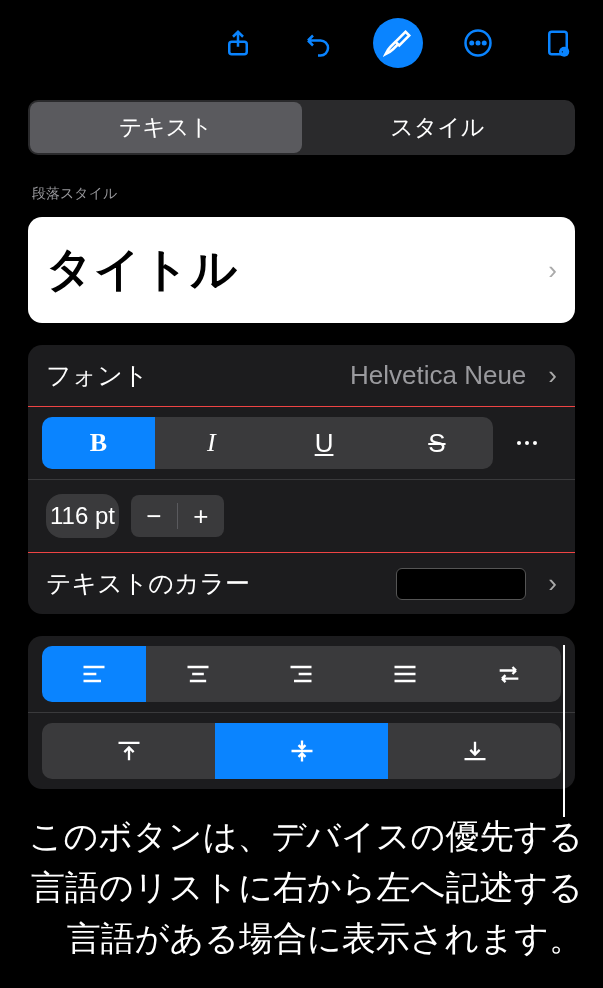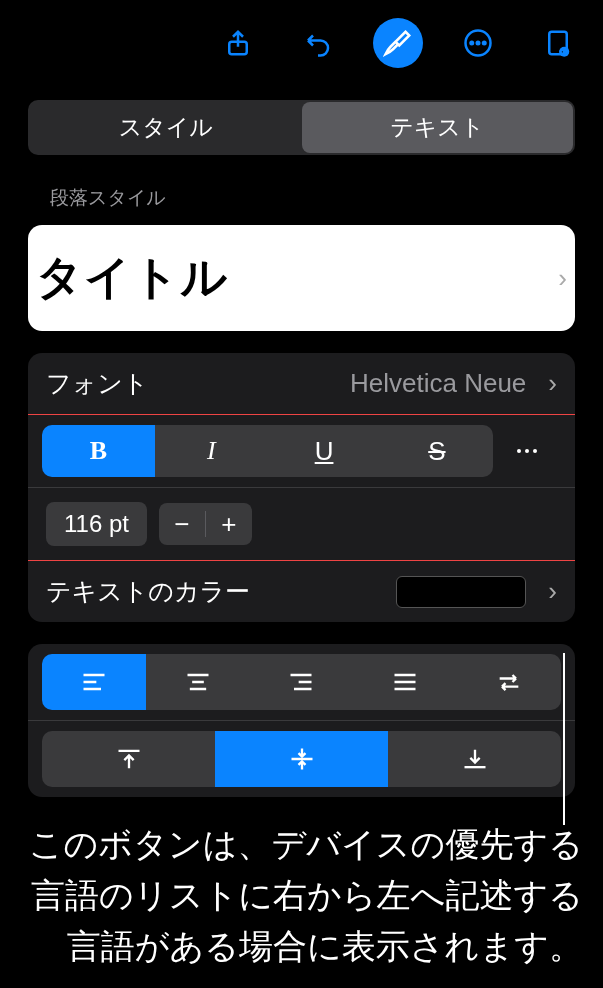--- a/index.html
+++ b/index.html
@@ -51,30 +51,30 @@
       font-size: 23px;
       color: #fff;
       border-radius: 8px;
       cursor: pointer;
     }
     
     .segment.active { background: #5a5a5e; }
     
     .section-label {
       color: #9a9a9e;
-      font-size: 19px;
-      padding: 8px 50px;
+      font-size: 14px;
+      padding: 8px 32px;
     }
     
     .style-card {
       background: #fff;
       color: #000;
       margin: 6px 28px 22px;
       border-radius: 14px;
-      padding: 22px 8px;
+      padding: 22px 18px;
       display: flex;
       align-items: center;
       justify-content: space-between;
     }
     
     .style-title {
       font-size: 46px;
       font-weight: 700;
       letter-spacing: 1px;
     }
@@ -125,22 +125,22 @@
       cursor: pointer;
     }
     
     .style-btn:first-child { border-radius: 10px 0 0 10px; }
     .style-btn.last-style { border-radius: 0 10px 10px 0; }
     .style-btn.active { background: #0a84ff; }
     .style-btn.more { background: transparent; flex: 0.6; }
     
     .size-value {
       background: #3a3a3c;
-      border-radius: 8px;
-      padding: 8px 18px;
+      border-radius: 16px;
+      padding: 8px 4px;
       color: #fff;
       font-size: 24px;
     }
     
     .stepper {
       display: flex;
       background: #3a3a3c;
       border-radius: 8px;
       overflow: hidden;
     }
@@ -254,22 +254,22 @@
   <button class="toolbar-btn">
     <svg viewBox="0 0 24 24" fill="none" stroke="#0a84ff" stroke-width="2">
       <rect x="5" y="3" width="14" height="18" rx="2"></rect>
         <circle cx="17" cy="19" r="4" fill="#0a84ff" stroke="none"></circle>
         <circle cx="15.5" cy="19" r="1.5" fill="#000"></circle>
     </svg>
   </button>
 </div>
 
 <div class="segmented">
+  <div class="segment active">テキスト</div>
   <div class="segment">スタイル</div>
-  <div class="segment active">テキスト</div>
 </div>
 
 <div class="section-label">段落スタイル</div>
 
 <div class="style-card">
   <span class="style-title">タイトル</span>
   <span class="chevron">›</span>
 </div>
 
 <div class="group">

